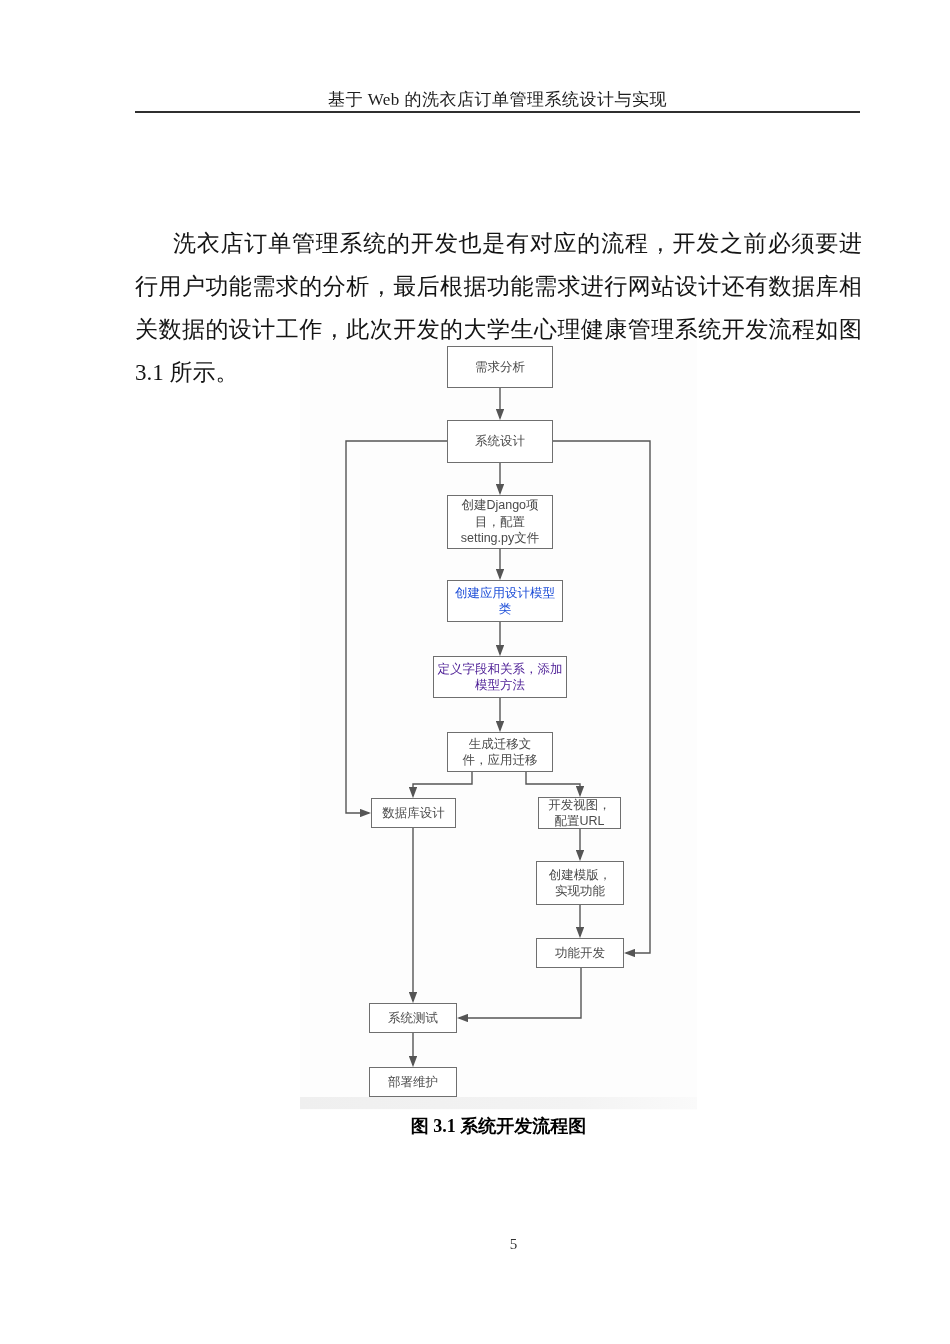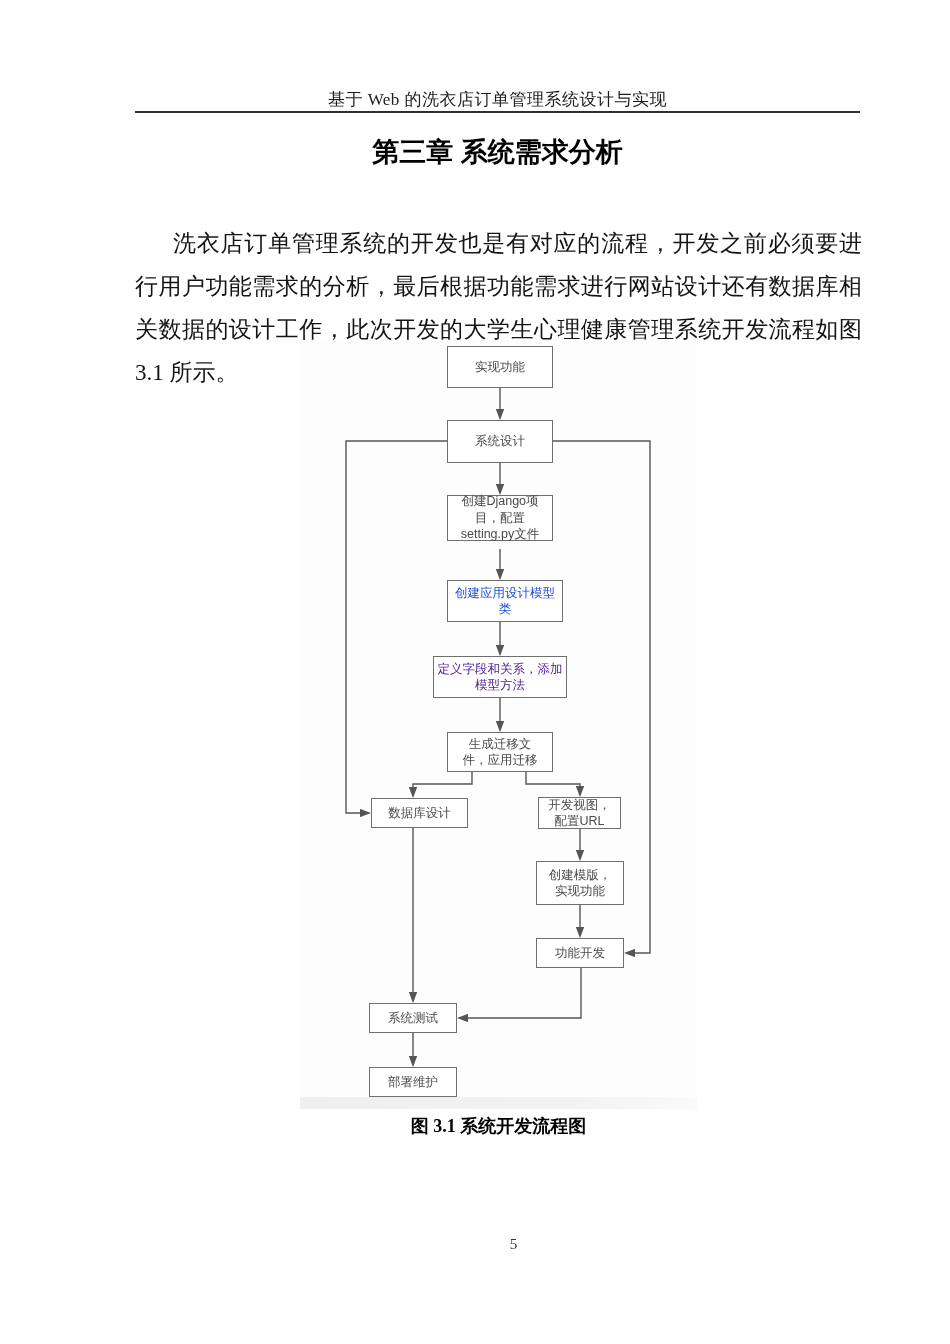--- a/index.html
+++ b/index.html
@@ -71,21 +71,20 @@
 </style>
 </head>
 <body>
 
 <div class="page">
 
   <div class="running-header">基于 Web 的洗衣店订单管理系统设计与实现</div>
 
   <div class="header-rule"></div>
 
-  <div class="chapter-title">第三章 系统需求分析</div>
 
 
   <div class="body-paragraph">洗衣店订单管理系统的开发也是有对应的流程，开发之前必须要进行用户功能需求的分析，最后根据功能需求进行网站设计还有数据库相关数据的设计工作，此次开发的大学生心理健康管理系统开发流程如图 3.1 所示。</div>
 
   <div class="figure-area" id="flowchart">
     <div class="figure-strip"></div>
   <svg width="397" height="770" class="fc-svg">
         <defs>
           <marker id="arrow" viewBox="0 0 8 6" markerWidth="8" markerHeight="6" refX="6.5" refY="3" orient="auto">
             <path d="M0,0 L8,3 L0,6 Z" fill="#555555"></path>
@@ -99,27 +98,27 @@
         <polyline points="172,432 172,444 113,444 113,456" fill="none" stroke="#555555" stroke-width="1.4" marker-end="url(#arrow)"></polyline>
         <polyline points="226,432 226,444 280,444 280,455" fill="none" stroke="#555555" stroke-width="1.4" marker-end="url(#arrow)"></polyline>
         <polyline points="280,489 280,519" fill="none" stroke="#555555" stroke-width="1.4" marker-end="url(#arrow)"></polyline>
         <polyline points="280,565 280,596" fill="none" stroke="#555555" stroke-width="1.4" marker-end="url(#arrow)"></polyline>
         <polyline points="147,101 46,101 46,473 69,473" fill="none" stroke="#555555" stroke-width="1.4" marker-end="url(#arrow)"></polyline>
         <polyline points="253,101 350,101 350,613 326,613" fill="none" stroke="#555555" stroke-width="1.4" marker-end="url(#arrow)"></polyline>
         <polyline points="113,488 113,661" fill="none" stroke="#555555" stroke-width="1.4" marker-end="url(#arrow)"></polyline>
         <polyline points="281,628 281,678 159,678" fill="none" stroke="#555555" stroke-width="1.4" marker-end="url(#arrow)"></polyline>
         <polyline points="113,693 113,725" fill="none" stroke="#555555" stroke-width="1.4" marker-end="url(#arrow)"></polyline>
       </svg>
-      <div class="fc-node" style="left: 147px; top: 6px; width: 106px; height: 42px; padding: 2px 6px; border-color: rgb(111, 111, 111); color: rgb(74, 74, 74);">实现功能</div>
+      <div class="fc-node" style="left: 147px; top: 6px; width: 106px; height: 42px; padding: 2px 6px; border-color: rgb(111, 111, 111); color: rgb(74, 74, 74);">需求分析</div>
       <div class="fc-node" style="left: 147px; top: 80px; width: 106px; height: 43px; padding: 2px 6px; border-color: rgb(111, 111, 111); color: rgb(74, 74, 74);">系统设计</div>
-      <div class="fc-node" style="left: 147px; top: 155px; width: 106px; height: 46px; padding: 17px 10px; border-color: rgb(111, 111, 111); color: rgb(74, 74, 74);">创建Django项目，配置setting.py文件</div>
+      <div class="fc-node" style="left: 147px; top: 155px; width: 106px; height: 54px; padding: 17px 10px; border-color: rgb(111, 111, 111); color: rgb(74, 74, 74);">创建Django项目，配置setting.py文件</div>
       <div class="fc-node" style="left: 147px; top: 240px; width: 116px; height: 42px; padding: 2px 6px; border-color: rgb(111, 111, 111); color: #1d4ed8;">创建应用设计模型类</div>
       <div class="fc-node" style="left: 133px; top: 316px; width: 134px; height: 42px; padding: 2px; border-color: rgb(111, 111, 111); color: #4c1d95;">定义字段和关系，添加模型方法</div>
       <div class="fc-node" style="left: 147px; top: 392px; width: 106px; height: 40px; padding: 2px 12px; border-color: rgb(111, 111, 111); color: rgb(74, 74, 74);">生成迁移文件，应用迁移</div>
-      <div class="fc-node" style="left: 71px; top: 458px; width: 97px; height: 30px; padding: 0 6px; border-color: rgb(111, 111, 111); color: rgb(74, 74, 74);">数据库设计</div>
+      <div class="fc-node" style="left: 71px; top: 458px; width: 85px; height: 30px; padding: 0 6px; border-color: rgb(111, 111, 111); color: rgb(74, 74, 74);">数据库设计</div>
       <div class="fc-node" style="left: 238px; top: 457px; width: 83px; height: 32px; padding: 2px 7px; border-color: rgb(111, 111, 111); color: rgb(74, 74, 74);">开发视图，配置URL</div>
       <div class="fc-node" style="left: 236px; top: 521px; width: 88px; height: 44px; padding: 2px 6px; border-color: rgb(111, 111, 111); color: rgb(74, 74, 74);">创建模版，实现功能</div>
       <div class="fc-node" style="left: 236px; top: 598px; width: 88px; height: 30px; padding: 2px 6px; border-color: rgb(111, 111, 111); color: rgb(74, 74, 74);">功能开发</div>
       <div class="fc-node" style="left: 69px; top: 663px; width: 88px; height: 30px; padding: 2px 6px; border-color: rgb(111, 111, 111); color: rgb(74, 74, 74);">系统测试</div>
       <div class="fc-node" style="left: 69px; top: 727px; width: 88px; height: 30px; padding: 8px 6px; border-color: rgb(111, 111, 111); color: rgb(74, 74, 74);">部署维护</div>
     </div>
 
   <div class="figure-caption">图 3.1 系统开发流程图</div>
 
   <div class="page-number">5</div>

